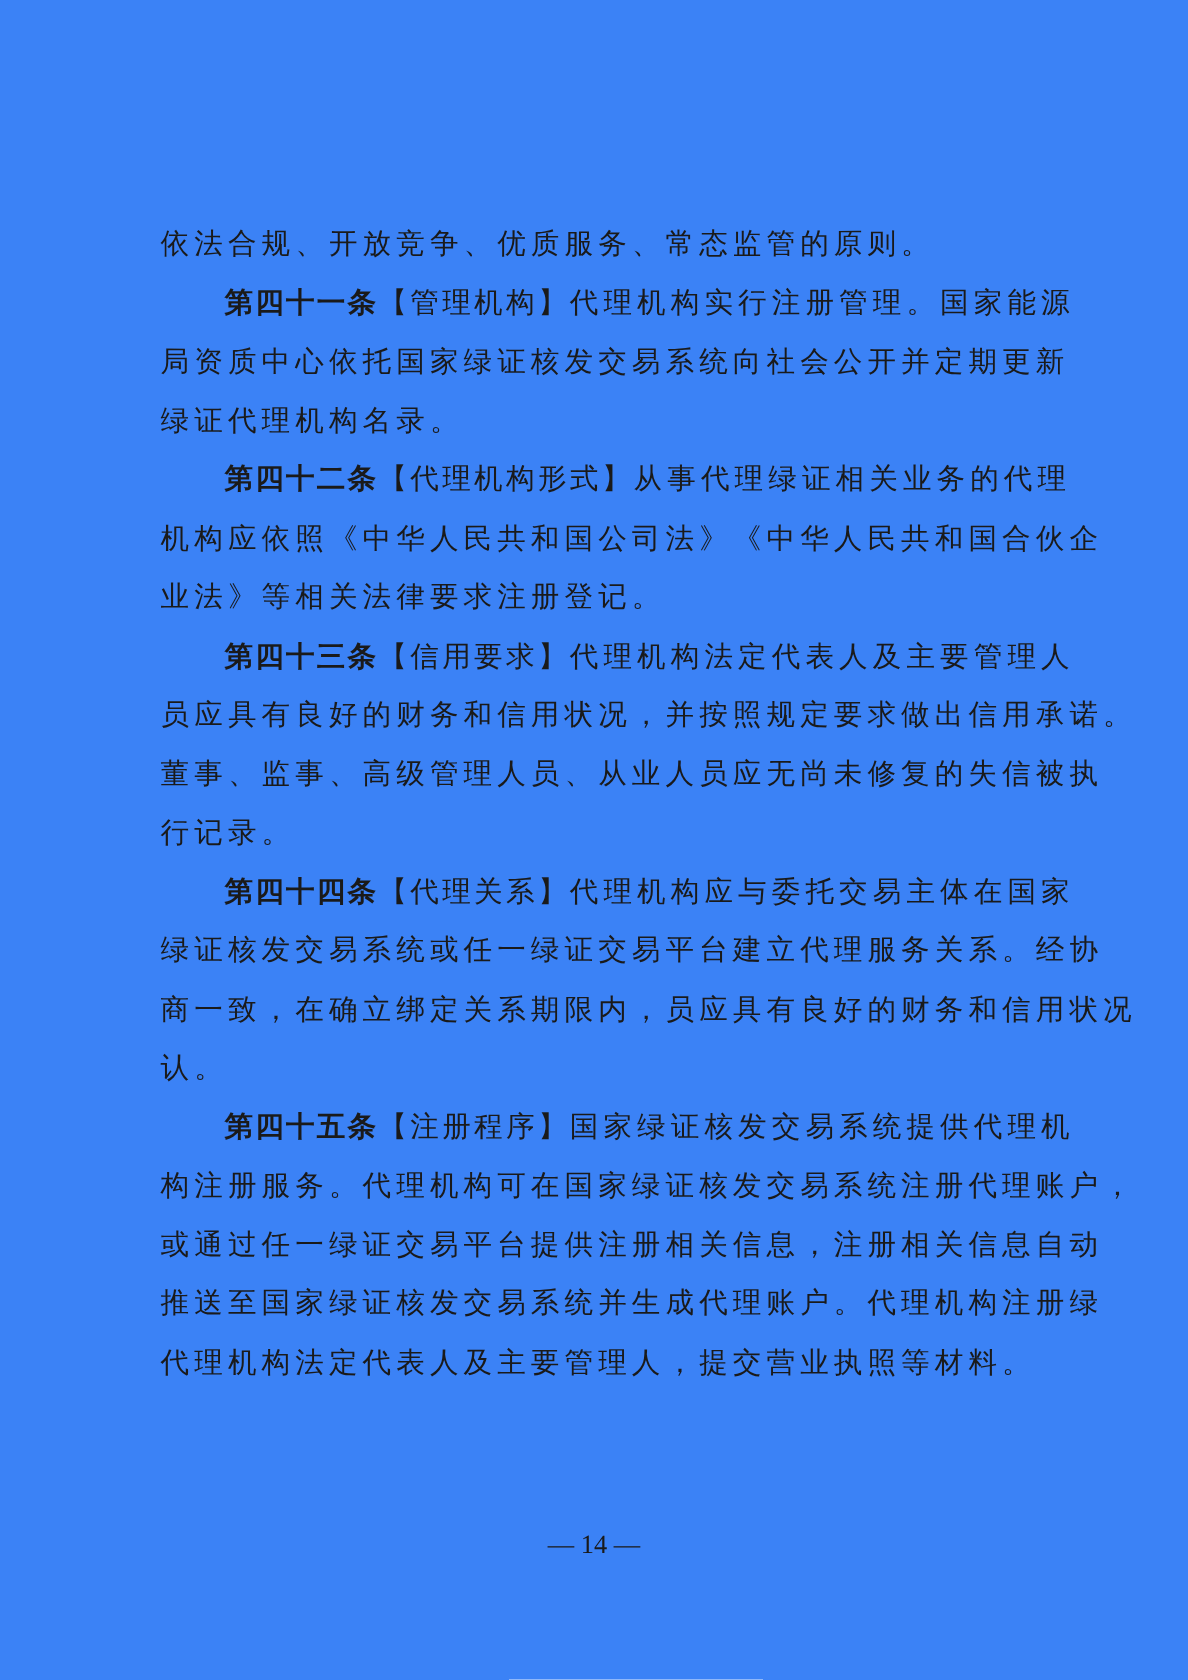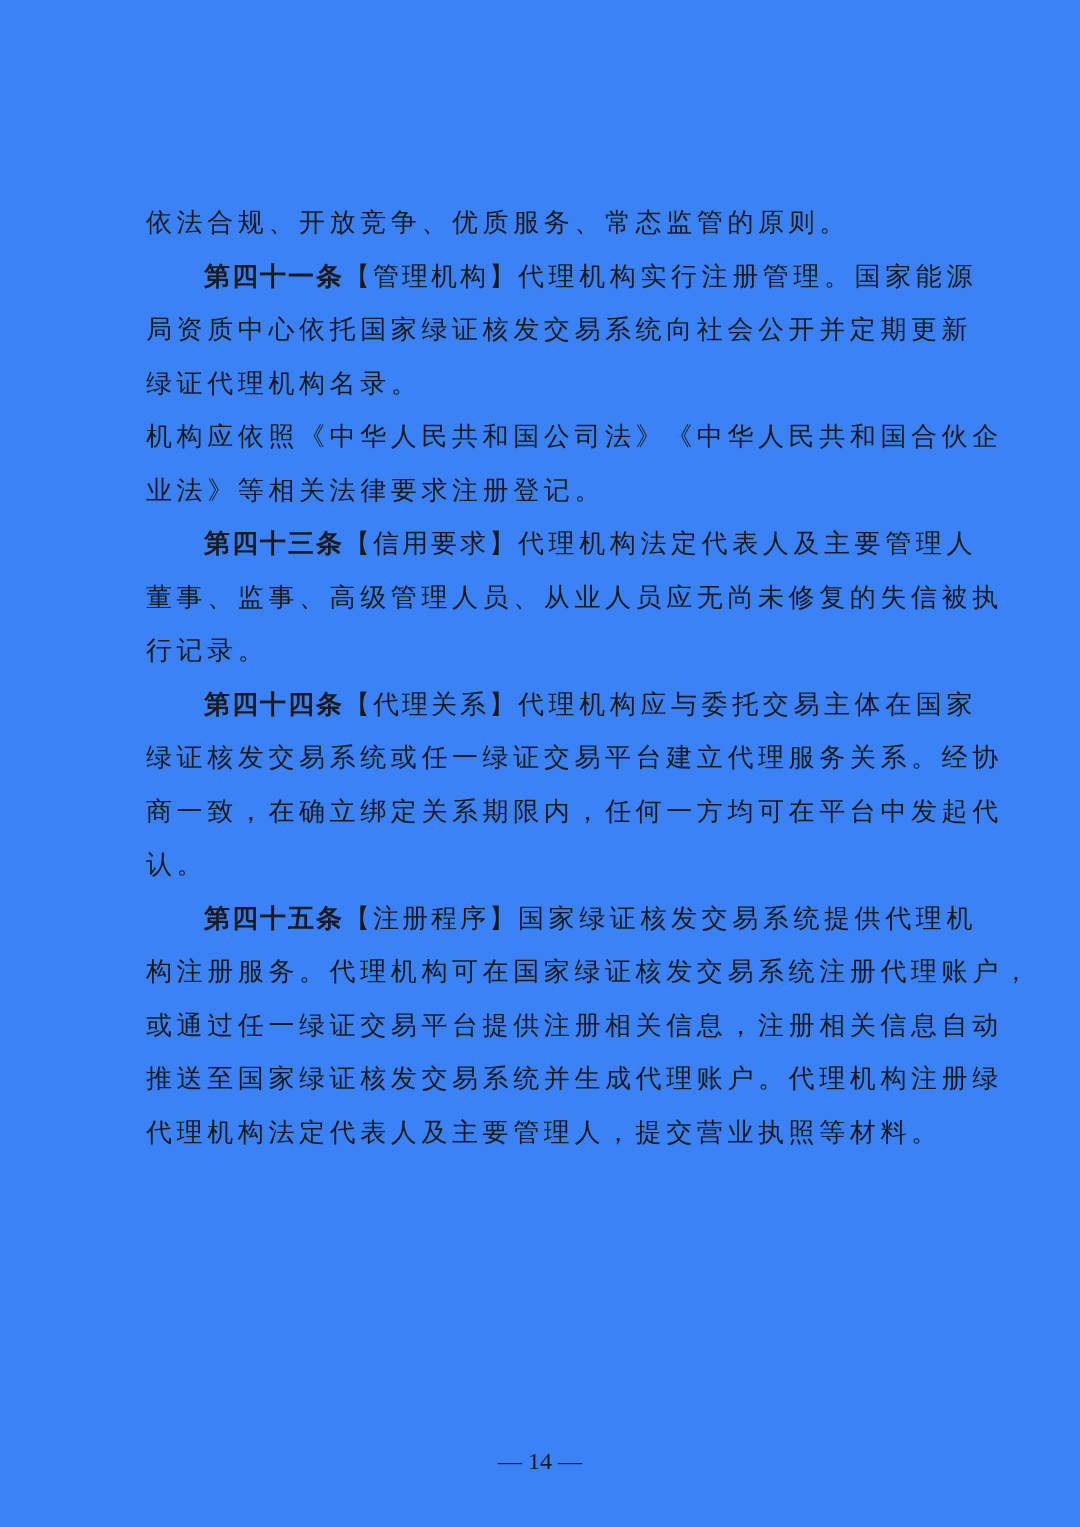--- a/index.html
+++ b/index.html
@@ -42,51 +42,53 @@
     .article-num {
       font-weight: bold;
       letter-spacing: 2px;
     }
     .bracket-title {
       letter-spacing: 3px;
       margin-top: 48px;
     }
     .page-number {
       position: absolute;
-      top: 1448px;
+      top: 1392px;
       left: 0;
       width: 1080px;
       text-align: center;
       font-family: "Liberation Serif", "DejaVu Serif", serif;
       font-size: 24px;
       color: #1a1a1a;
     }
   </style>
 </head>
 <body>
 
 <div class="page">
   <div class="content">
 
     <div class="line">依法合规、开放竞争、优质服务、常态监管的原则。</div>
 
     <div class="line indent"><span class="article-num">第四十一条</span><span class="bracket-title">【管理机构】</span><span>代理机构实行注册管理。国家能源</span></div>
     <div class="line">局资质中心依托国家绿证核发交易系统向社会公开并定期更新</div>
     <div class="line">绿证代理机构名录。</div>
 
+    <div class="line indent"><span class="article-num">第四十二条</span><span class="bracket-title">【代理机构形式】</span><span>从事代理绿证相关业务的代理</span></div>
     <div class="line">机构应依照《中华人民共和国公司法》《中华人民共和国合伙企</div>
     <div class="line">业法》等相关法律要求注册登记。</div>
 
     <div class="line indent"><span class="article-num">第四十三条</span><span class="bracket-title">【信用要求】</span><span>代理机构法定代表人及主要管理人</span></div>
+    <div class="line">员应具有良好的财务和信用状况，并按照规定要求做出信用承诺。</div>
     <div class="line">董事、监事、高级管理人员、从业人员应无尚未修复的失信被执</div>
     <div class="line">行记录。</div>
 
     <div class="line indent"><span class="article-num">第四十四条</span><span class="bracket-title">【代理关系】</span><span>代理机构应与委托交易主体在国家</span></div>
     <div class="line">绿证核发交易系统或任一绿证交易平台建立代理服务关系。经协</div>
-    <div class="line">商一致，在确立绑定关系期限内，任何一方均可在平台中发起代</div>
+    <div class="line">商一致，在确立绑定关系期限内，员应具有良好的财务和信用状况</div>
     <div class="line">认。</div>
 
     <div class="line indent"><span class="article-num">第四十五条</span><span class="bracket-title">【注册程序】</span><span>国家绿证核发交易系统提供代理机</span></div>
     <div class="line">构注册服务。代理机构可在国家绿证核发交易系统注册代理账户，</div>
     <div class="line">或通过任一绿证交易平台提供注册相关信息，注册相关信息自动</div>
     <div class="line">推送至国家绿证核发交易系统并生成代理账户。代理机构注册绿</div>
     <div class="line">代理机构法定代表人及主要管理人，提交营业执照等材料。</div>
 
   </div>
 

